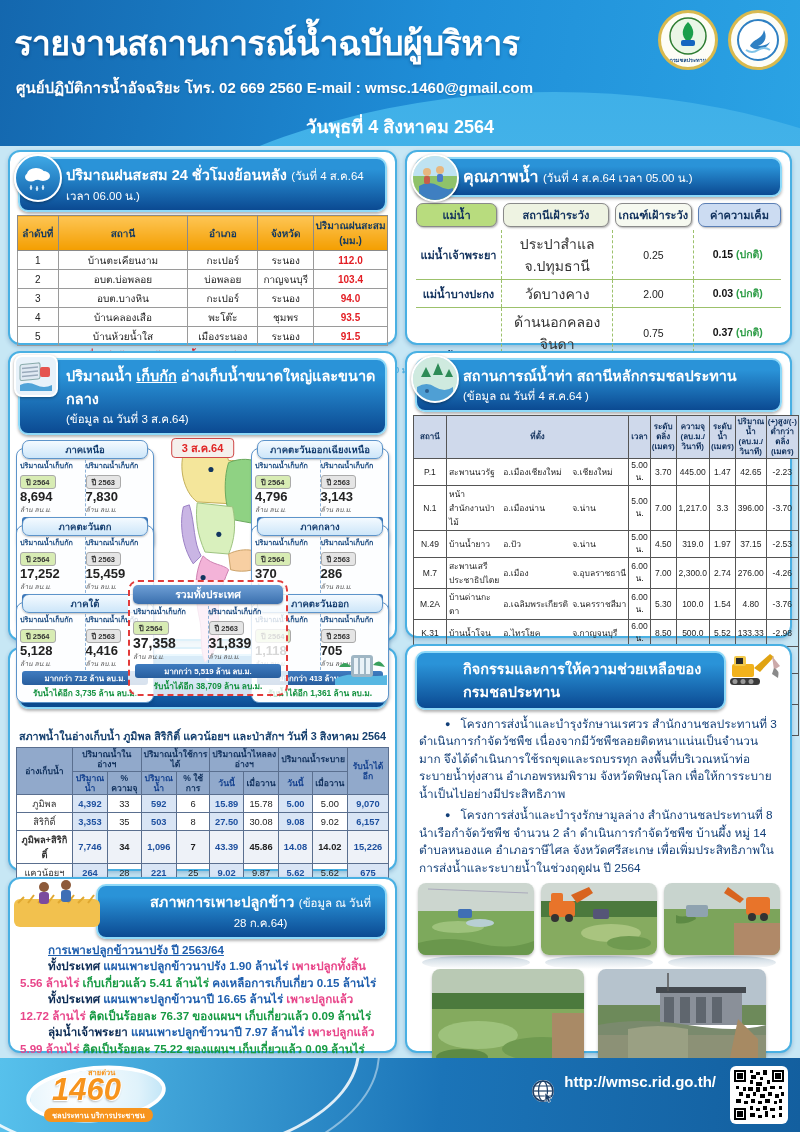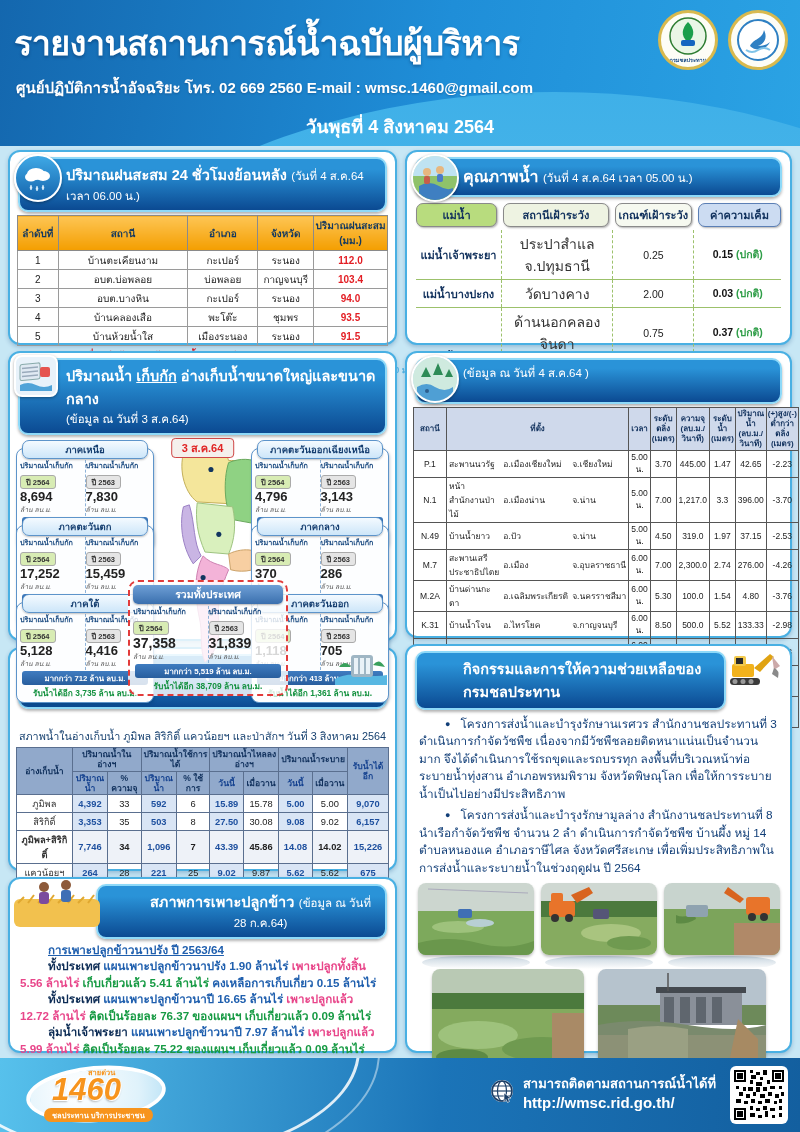--- a/index.html
+++ b/index.html
@@ -61,21 +61,21 @@
 .rrecv{font-size:8.4px;font-weight:bold;color:#13913f;text-align:center;white-space:nowrap}
 .pos-n{left:0;top:10px}.pos-ne{right:0;top:10px}
 .pos-w{left:0;top:87px}.pos-c{right:0;top:87px}
 .pos-s{left:0;top:164px}.pos-e{right:0;top:164px}
 .tbox{position:absolute;left:112px;top:142px;width:160px;border:2px dashed #e23b3b;border-radius:10px;padding:3px 3px 1px;z-index:5;background:rgba(255,255,255,.82)}
 .tbox .ttl{background:linear-gradient(#6fa0d6,#3a6fae);color:#fff;font-weight:bold;font-size:10.5px;text-align:center;border-radius:5px;padding:1px 0;box-shadow:0 1px 2px rgba(0,0,0,.3)}
 .tbox .rval{font-size:14px}
 
 
 #card-dams{height:224px}
-.dsub{text-align:center;font-size:10.8px;font-weight:normal;color:#16406f;margin-top:19px}
+.dsub{text-align:center;font-size:10.8px;font-weight:bold;color:#16406f;margin-top:19px}
 table.dam{width:calc(100% - 12px);margin:2px 6px 0;border-collapse:collapse;font-size:9.3px;text-align:center}
 .dam th{background:#91a9cb;color:#10305c;border:1px solid #5a6f8f;font-size:8.6px;padding:1px;line-height:1.2}
 .dam th.bl{color:#14418f}
 .dam td{border:1px solid #5a6f8f;padding:1px 2px;color:#222;height:17px}
 .dam tbody td:nth-child(even),.dam tr.tot td:nth-child(even){background:#d9e5f5}
 .dam tbody td:nth-child(even){color:#1d4f9e;font-weight:bold}
 .dam td:first-child{background:#fff!important;color:#333}
 .dam tr.sum td{font-weight:bold;background:#eef2f8}
 .dam tr.tot td{background:#8ba3c4;font-weight:bold;color:#0d2c55}
 .dam tr.tot td:nth-child(even){color:#123f8f}
@@ -620,20 +620,21 @@
       <section class="card" id="card-st">
         <div class="cicon" style="background:#bfe3f2">
           <svg width="44" height="44" viewBox="0 0 44 44">
               <rect width="44" height="44" fill="#cfeadf"></rect>
               <path d="M8 20 l5 -10 l5 10z M20 18 l5 -12 l5 12z M32 20 l4 -8 l4 8z" fill="#2e8b57"></path>
               <path d="M4 30 q10 -6 18 0 q10 6 18 0 v14 h-36z" fill="#4f9fd4"></path>
               <circle cx="14" cy="34" r="2" fill="#2b5f8f"></circle>
             </svg>
         </div>
         <div class="chead">
+          <div class="t">สถานการณ์น้ำท่า สถานีหลักกรมชลประทาน</div>
           <div class="s">(ข้อมูล ณ วันที่ 4 ส.ค.64 )</div>
         </div>
         <table class="st">
           <thead>
             <tr>
               <th style="width:8%">สถานี</th>
               <th colspan="3" style="width:50%">ที่ตั้ง</th>
               <th style="width:7%">เวลา</th>
               <th style="width:8%">ระดับตลิ่ง (เมตร)</th>
               <th style="width:9%">ความจุ (ลบ.ม./ วินาที)</th>
@@ -867,21 +868,20 @@
         <svg width="26" height="26" viewBox="0 0 26 26">
             <circle cx="13" cy="13" r="11" fill="#fff"></circle>
             <circle cx="13" cy="13" r="10" fill="none" stroke="#1c3e66" stroke-width="1.6"></circle>
             <ellipse cx="13" cy="13" rx="4.5" ry="10" fill="none" stroke="#1c3e66" stroke-width="1.2"></ellipse>
             <line x1="3" y1="13" x2="23" y2="13" stroke="#1c3e66" stroke-width="1.2"></line>
             <line x1="4.5" y1="8" x2="21.5" y2="8" stroke="#1c3e66" stroke-width="1"></line>
             <line x1="4.5" y1="18" x2="21.5" y2="18" stroke="#1c3e66" stroke-width="1"></line>
             <path d="M15 15 l7 5 -3 .5 1.5 3 -2 1 -1.5 -3 -2 2z" fill="#1c3e66" stroke="#fff" stroke-width=".6"></path>
           </svg>
       </span>
-      <div class="l1">สามารถติดตามสถานการณ์น้ำได้ที่</div>
       <div class="l2"><a class="flink" href="#">http://wmsc.rid.go.th/</a></div>
     </div>
     <div class="qr">
       <svg width="50" height="50" viewBox="0 0 29 29" shape-rendering="crispEdges">
         <rect width="29" height="29" fill="#fff"></rect>
         <path fill="#000" d="M0 0h7v7h-7z"></path>
           <path fill="#fff" d="M1 1h5v5h-5z"></path>
           <path fill="#000" d="M2 2h3v3h-3z"></path>
         <path fill="#000" d="M22 0h7v7h-7z"></path>
           <path fill="#fff" d="M23 1h5v5h-5z"></path>

